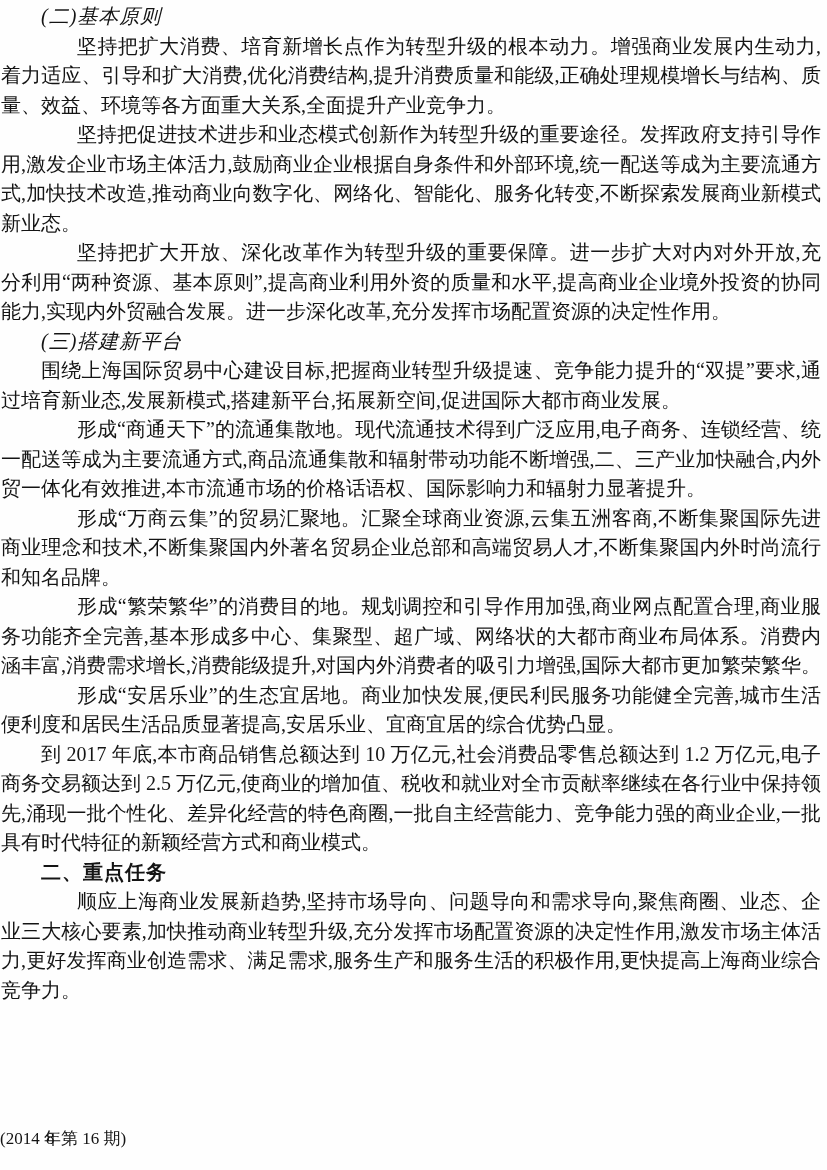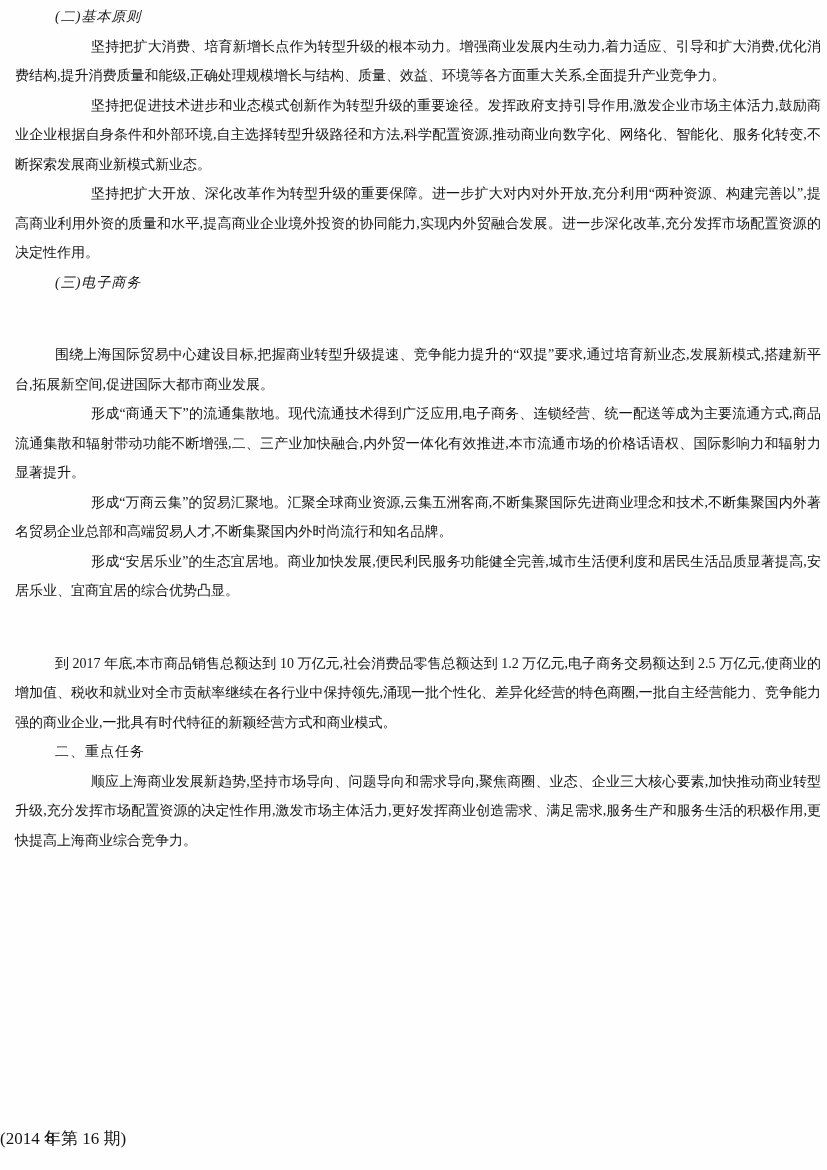--- a/index.html
+++ b/index.html
@@ -10,44 +10,44 @@
   .page {
     position: relative;
     width: 827px;
     height: 1170px;
     background: #fefefe;
     color: #141414;
     font-family: "Liberation Serif", serif;
     overflow: hidden;
   }
   .doc-body {
-    padding: 2px 6px 0 15px;
-    font-size: 14px;
+    padding: 2px 6px 0 1px;
+    font-size: 20px;
     line-height: 29.5px;
     text-align: justify;
     text-justify: inter-ideograph;
   }
   .doc-body p {
     margin: 0;
     padding: 0;
   }
   
   p.body_lg { text-indent: 76px; }
   
-  p.body_sm { text-indent: 40px; margin-top: 43px; }
+  p.body_sm { text-indent: 40px; }
   
   p.kai_heading {
     text-indent: 40px;
     font-style: italic;
     letter-spacing: 1px;
   }
   
   p.bold_heading {
     text-indent: 40px;
-    font-weight: 400;
+    font-weight: 700;
     font-family: "Liberation Sans", sans-serif;
     letter-spacing: 1px;
   }
   .footer {
     position: absolute;
     left: 0;
     top: 1124px;
     width: 827px;
     height: 30px;
     font-size: 17px;
@@ -66,26 +66,27 @@
     text-align: left;
   }
 </style>
 </head>
 <body>
 
 <div class="page">
   <div class="doc-body" id="doc-body">
       <p class="kai_heading">(二)基本原则</p>
       <p class="body_lg">坚持把扩大消费、培育新增长点作为转型升级的根本动力。增强商业发展内生动力,着力适应、引导和扩大消费,优化消费结构,提升消费质量和能级,正确处理规模增长与结构、质量、效益、环境等各方面重大关系,全面提升产业竞争力。</p>
-      <p class="body_lg">坚持把促进技术进步和业态模式创新作为转型升级的重要途径。发挥政府支持引导作用,激发企业市场主体活力,鼓励商业企业根据自身条件和外部环境,自主选择转型升级路径和方法,科学配置资源,推动商业向数字化、网络化、智能化、服务化转变,不断探索发展商业新模式新业态。</p>
-      <p class="body_lg">坚持把扩大开放、深化改革作为转型升级的重要保障。进一步扩大对内对外开放,充分利用“两种资源、构建完善以”,提高商业利用外资的质量和水平,提高商业企业境外投资的协同能力,实现内外贸融合发展。进一步深化改革,充分发挥市场配置资源的决定性作用。</p>
-      <p class="kai_heading">(三)电子商务</p>
+      <p class="body_lg">坚持把促进技术进步和业态模式创新作为转型升级的重要途径。发挥政府支持引导作用,激发企业市场主体活力,鼓励商业企业根据自身条件和外部环境,统一配送等成为主要流通方式,加快技术改造,推动商业向数字化、网络化、智能化、服务化转变,不断探索发展商业新模式新业态。</p>
+      <p class="body_lg">坚持把扩大开放、深化改革作为转型升级的重要保障。进一步扩大对内对外开放,充分利用“两种资源、基本原则”,提高商业利用外资的质量和水平,提高商业企业境外投资的协同能力,实现内外贸融合发展。进一步深化改革,充分发挥市场配置资源的决定性作用。</p>
+      <p class="kai_heading">(三)搭建新平台</p>
       <p class="body_sm">围绕上海国际贸易中心建设目标,把握商业转型升级提速、竞争能力提升的“双提”要求,通过培育新业态,发展新模式,搭建新平台,拓展新空间,促进国际大都市商业发展。</p>
       <p class="body_lg">形成“商通天下”的流通集散地。现代流通技术得到广泛应用,电子商务、连锁经营、统一配送等成为主要流通方式,商品流通集散和辐射带动功能不断增强,二、三产业加快融合,内外贸一体化有效推进,本市流通市场的价格话语权、国际影响力和辐射力显著提升。</p>
       <p class="body_lg">形成“万商云集”的贸易汇聚地。汇聚全球商业资源,云集五洲客商,不断集聚国际先进商业理念和技术,不断集聚国内外著名贸易企业总部和高端贸易人才,不断集聚国内外时尚流行和知名品牌。</p>
+      <p class="body_lg">形成“繁荣繁华”的消费目的地。规划调控和引导作用加强,商业网点配置合理,商业服务功能齐全完善,基本形成多中心、集聚型、超广域、网络状的大都市商业布局体系。消费内涵丰富,消费需求增长,消费能级提升,对国内外消费者的吸引力增强,国际大都市更加繁荣繁华。</p>
       <p class="body_lg">形成“安居乐业”的生态宜居地。商业加快发展,便民利民服务功能健全完善,城市生活便利度和居民生活品质显著提高,安居乐业、宜商宜居的综合优势凸显。</p>
       <p class="body_sm">到 2017 年底,本市商品销售总额达到 10 万亿元,社会消费品零售总额达到 1.2 万亿元,电子商务交易额达到 2.5 万亿元,使商业的增加值、税收和就业对全市贡献率继续在各行业中保持领先,涌现一批个性化、差异化经营的特色商圈,一批自主经营能力、竞争能力强的商业企业,一批具有时代特征的新颖经营方式和商业模式。</p>
       <p class="bold_heading">二、重点任务</p>
       <p class="body_lg">顺应上海商业发展新趋势,坚持市场导向、问题导向和需求导向,聚焦商圈、业态、企业三大核心要素,加快推动商业转型升级,充分发挥市场配置资源的决定性作用,激发市场主体活力,更好发挥商业创造需求、满足需求,服务生产和服务生活的积极作用,更快提高上海商业综合竞争力。</p>
     </div>
   <div class="footer">
     <span class="issue">(2014 年第 16 期)</span>
     <span class="pagenum">8</span>
   </div>
 </div>

